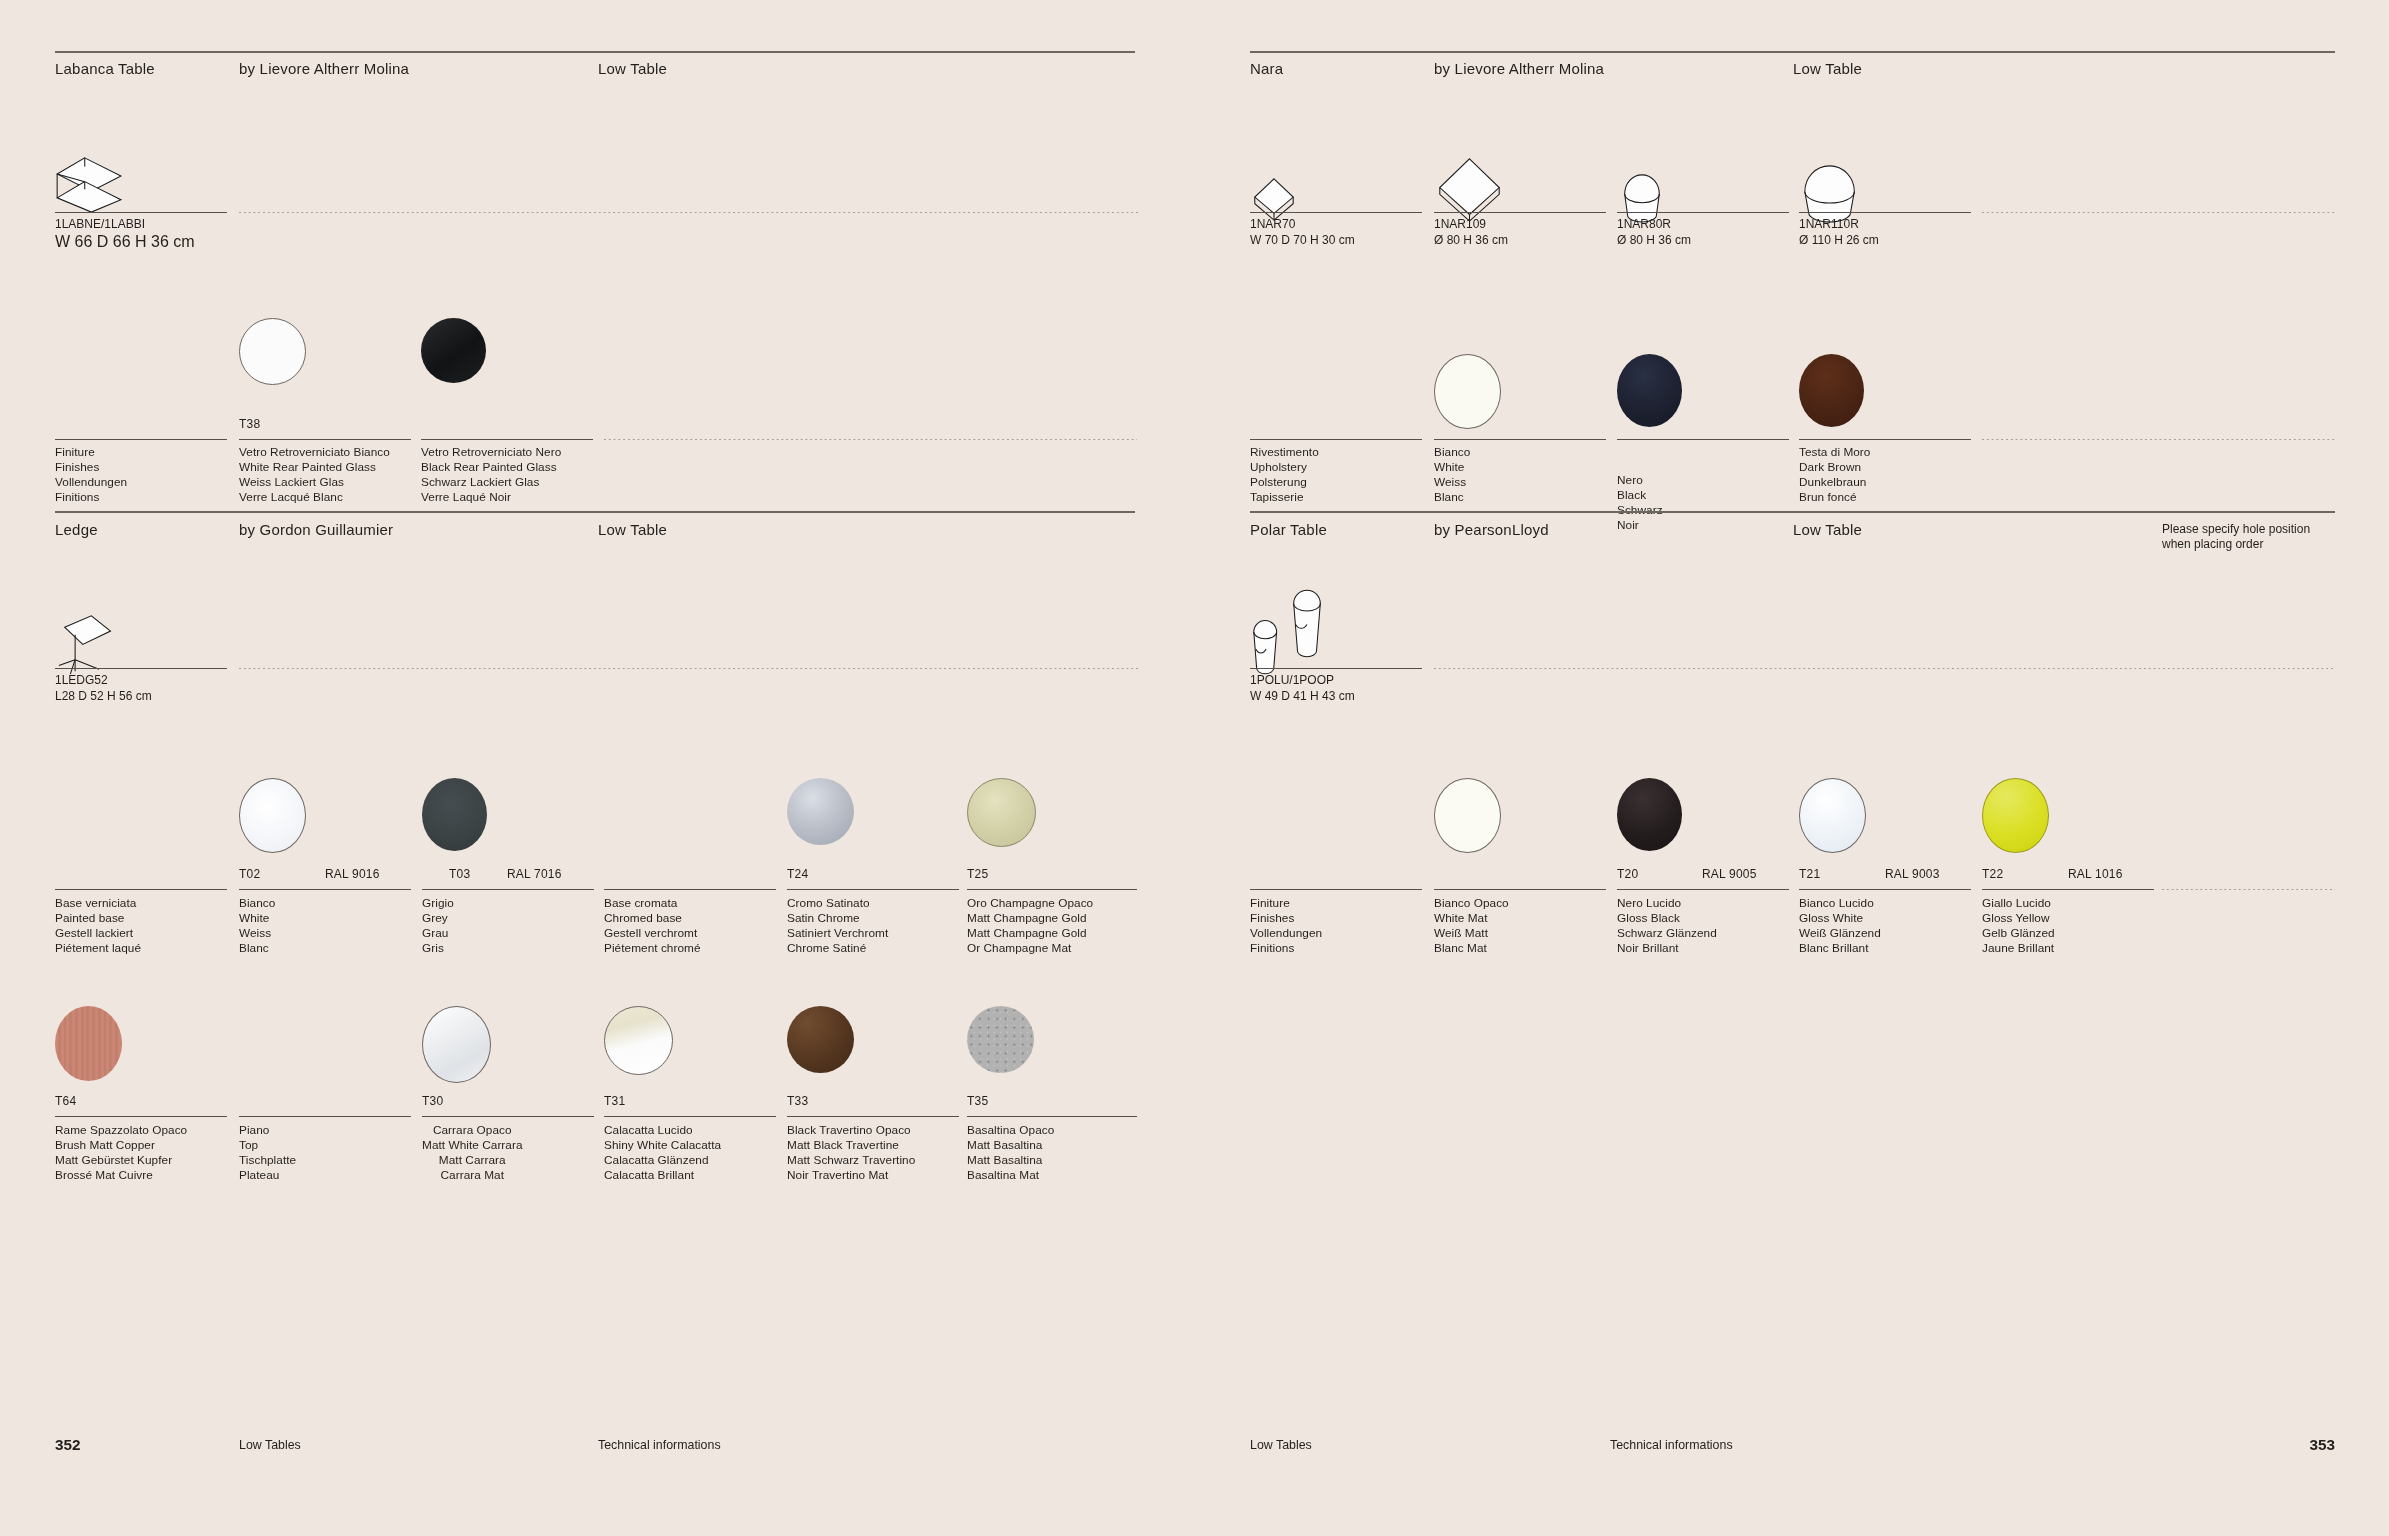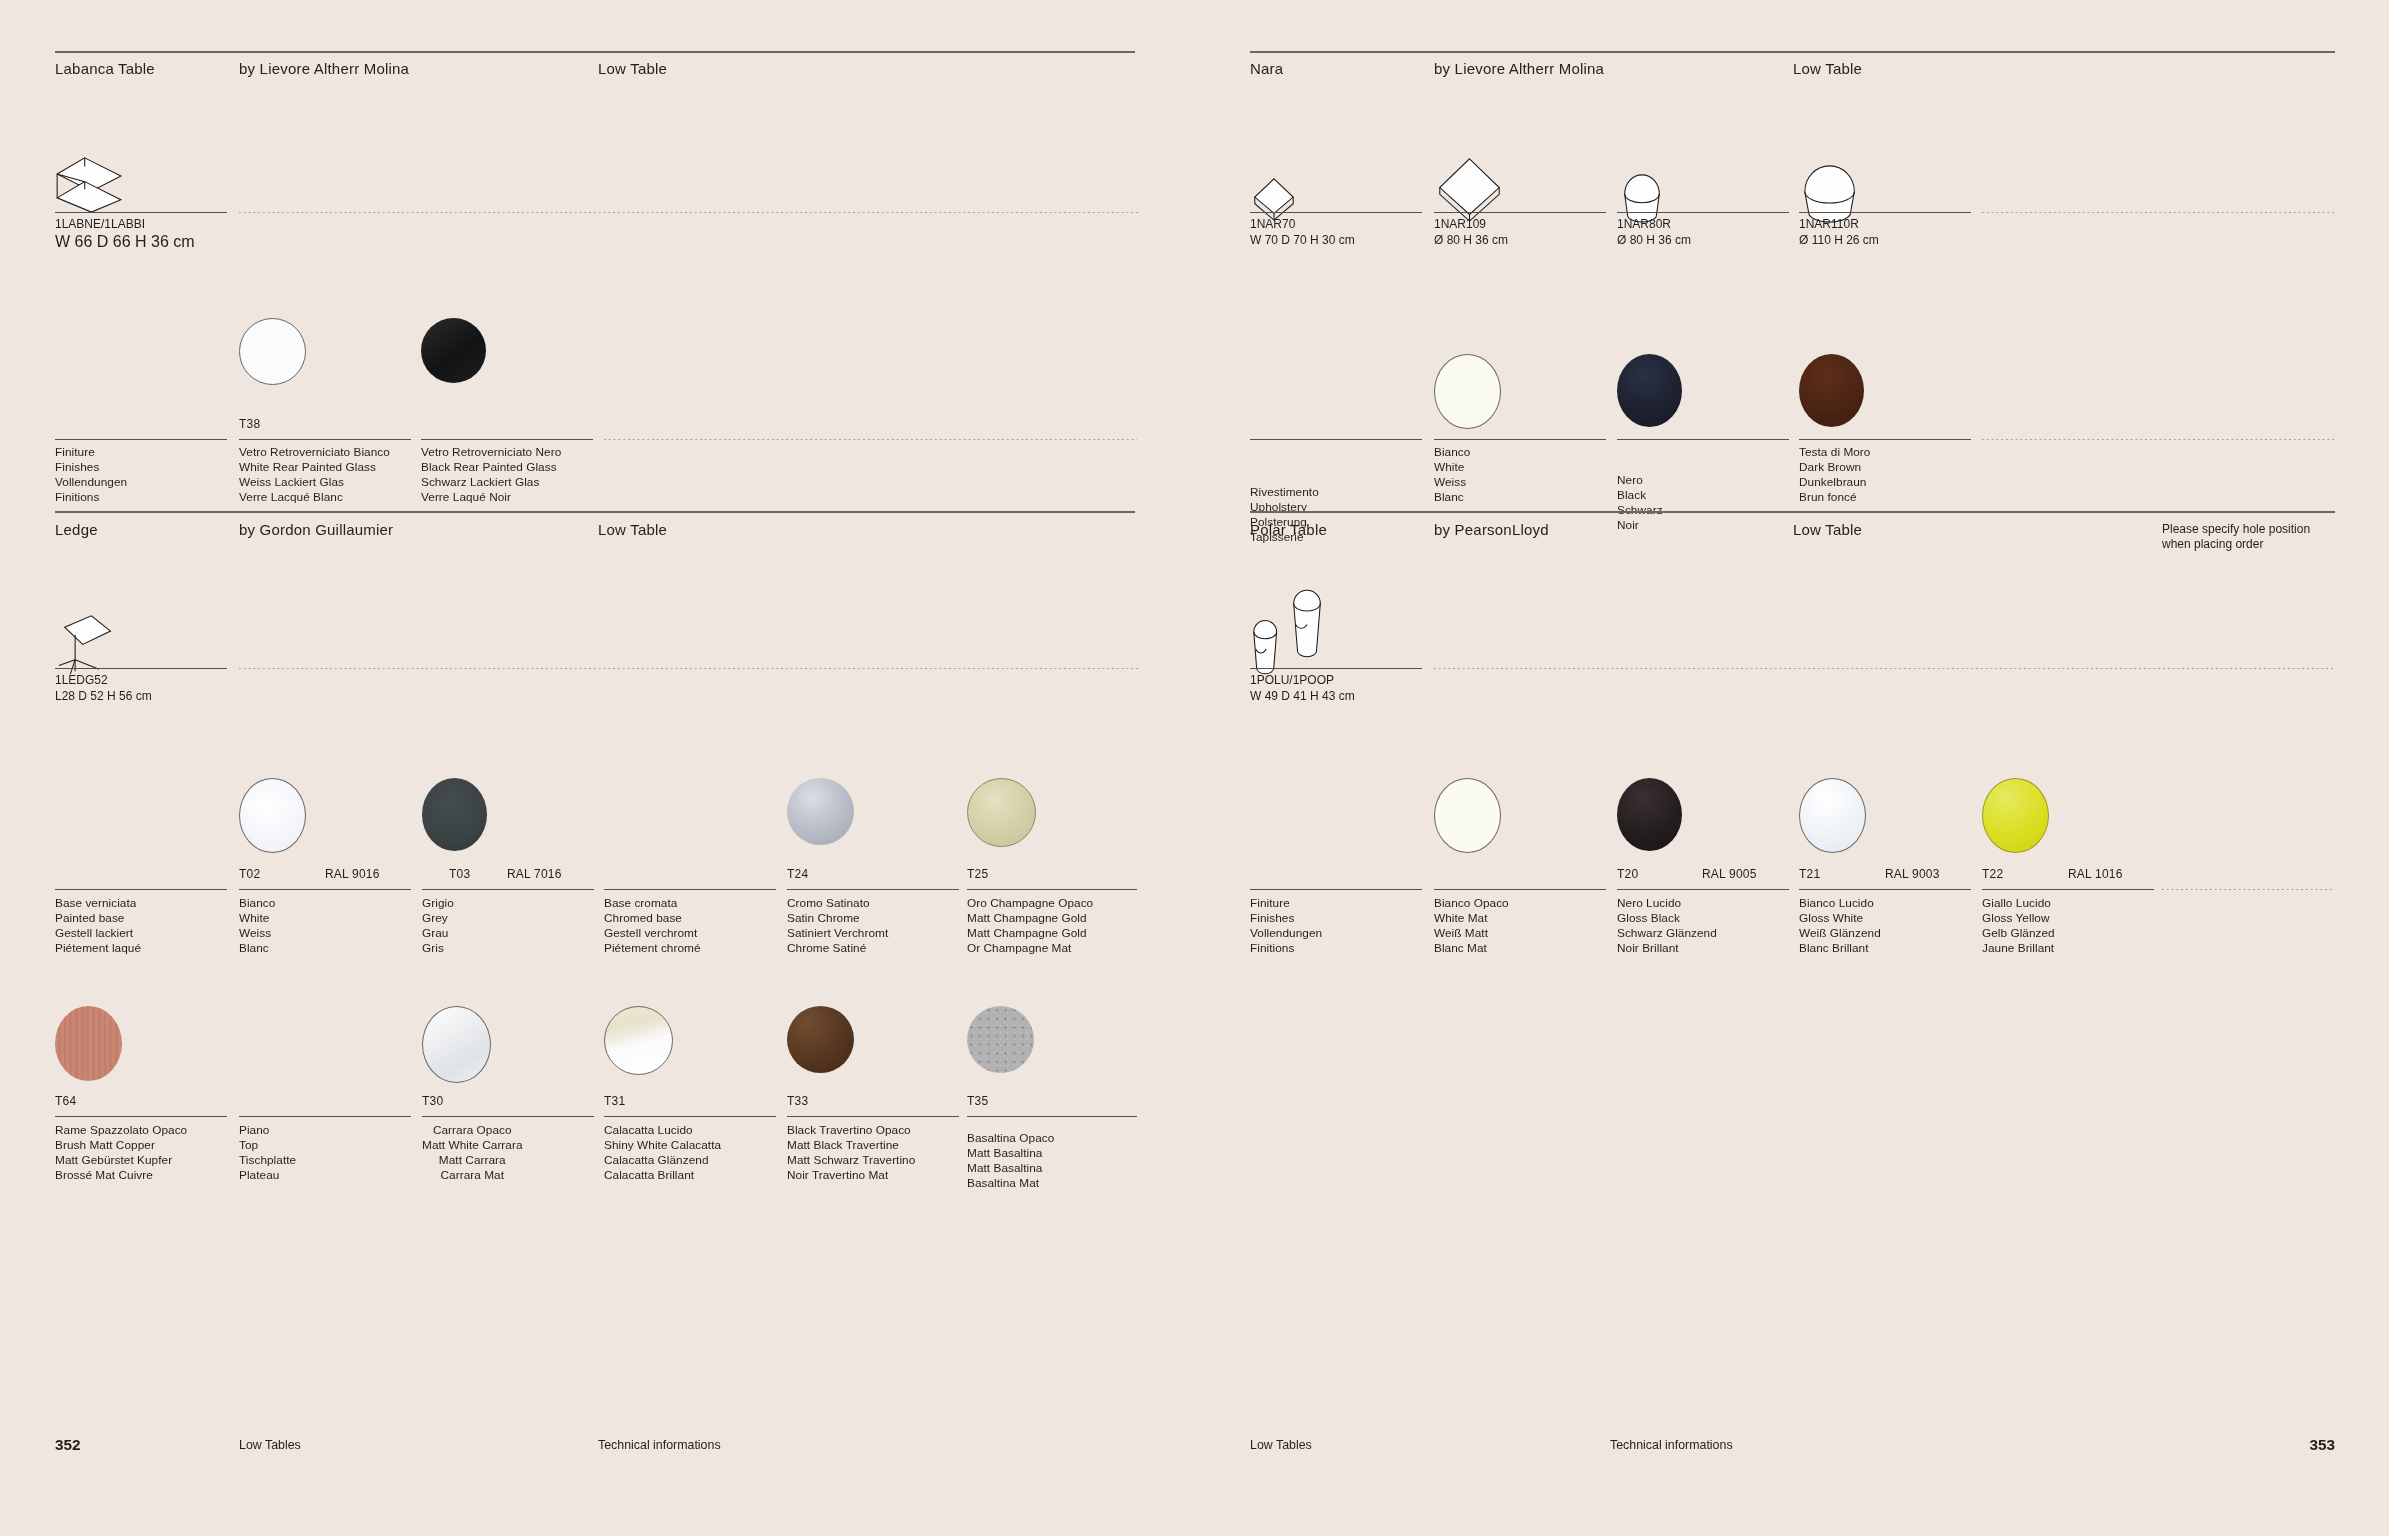--- a/index.html
+++ b/index.html
@@ -221,21 +221,21 @@
       <div>Shiny White Calacatta</div>
       <div>Calacatta Glänzend</div>
       <div>Calacatta Brillant</div>
     </div>
     <div class="desc" style="left:787px;top:1123px;">
       <div>Black Travertino Opaco</div>
       <div>Matt Black Travertine</div>
       <div>Matt Schwarz Travertino</div>
       <div>Noir Travertino Mat</div>
     </div>
-    <div class="desc" style="left:967px;top:1123px;margin-top:8px;">
+    <div class="desc" style="left:967px;top:1123px;">
       <div>Basaltina Opaco</div>
       <div>Matt Basaltina</div>
       <div>Matt Basaltina</div>
       <div>Basaltina Mat</div>
     </div>
 
     <div class="foot folio" style="left:55px;bottom:82px;">352</div>
     <div class="foot" style="left:239px;bottom:84px;">Low Tables</div>
     <div class="foot" style="left:598px;bottom:84px;">Technical informations</div>
   </div>
@@ -301,21 +301,21 @@
     <div class="sw" style="left:239px;top:354px;width:65px;height:73px;background:#fbfaf2;border:1px solid #6d6762;"></div>
     <div class="sw" style="left:422px;top:354px;width:65px;height:73px;background:radial-gradient(circle at 42% 30%,#2a3045 0%,#1d2130 55%,#151926 100%);"></div>
     <div class="sw" style="left:604px;top:354px;width:65px;height:73px;background:radial-gradient(circle at 42% 30%,#5e2f19 0%,#4a2414 55%,#3a1c10 100%);"></div>
 
     <div class="rule-thin" style="left:55px;top:439px;width:172px;"></div>
     <div class="rule-thin" style="left:239px;top:439px;width:172px;"></div>
     <div class="rule-thin" style="left:422px;top:439px;width:172px;"></div>
     <div class="rule-thin" style="left:604px;top:439px;width:172px;"></div>
     <div class="rule-dot" style="left:787px;top:439px;width:354px;"></div>
 
-    <div class="desc" style="left:55px;top:445px;margin-top:40px;">
+    <div class="desc" style="left:55px;top:445px;">
       <div>Rivestimento</div>
       <div>Upholstery</div>
       <div>Polsterung</div>
       <div>Tapisserie</div>
     </div>
     <div class="desc" style="left:239px;top:445px;">
       <div>Bianco</div>
       <div>White</div>
       <div>Weiss</div>
       <div>Blanc</div>

